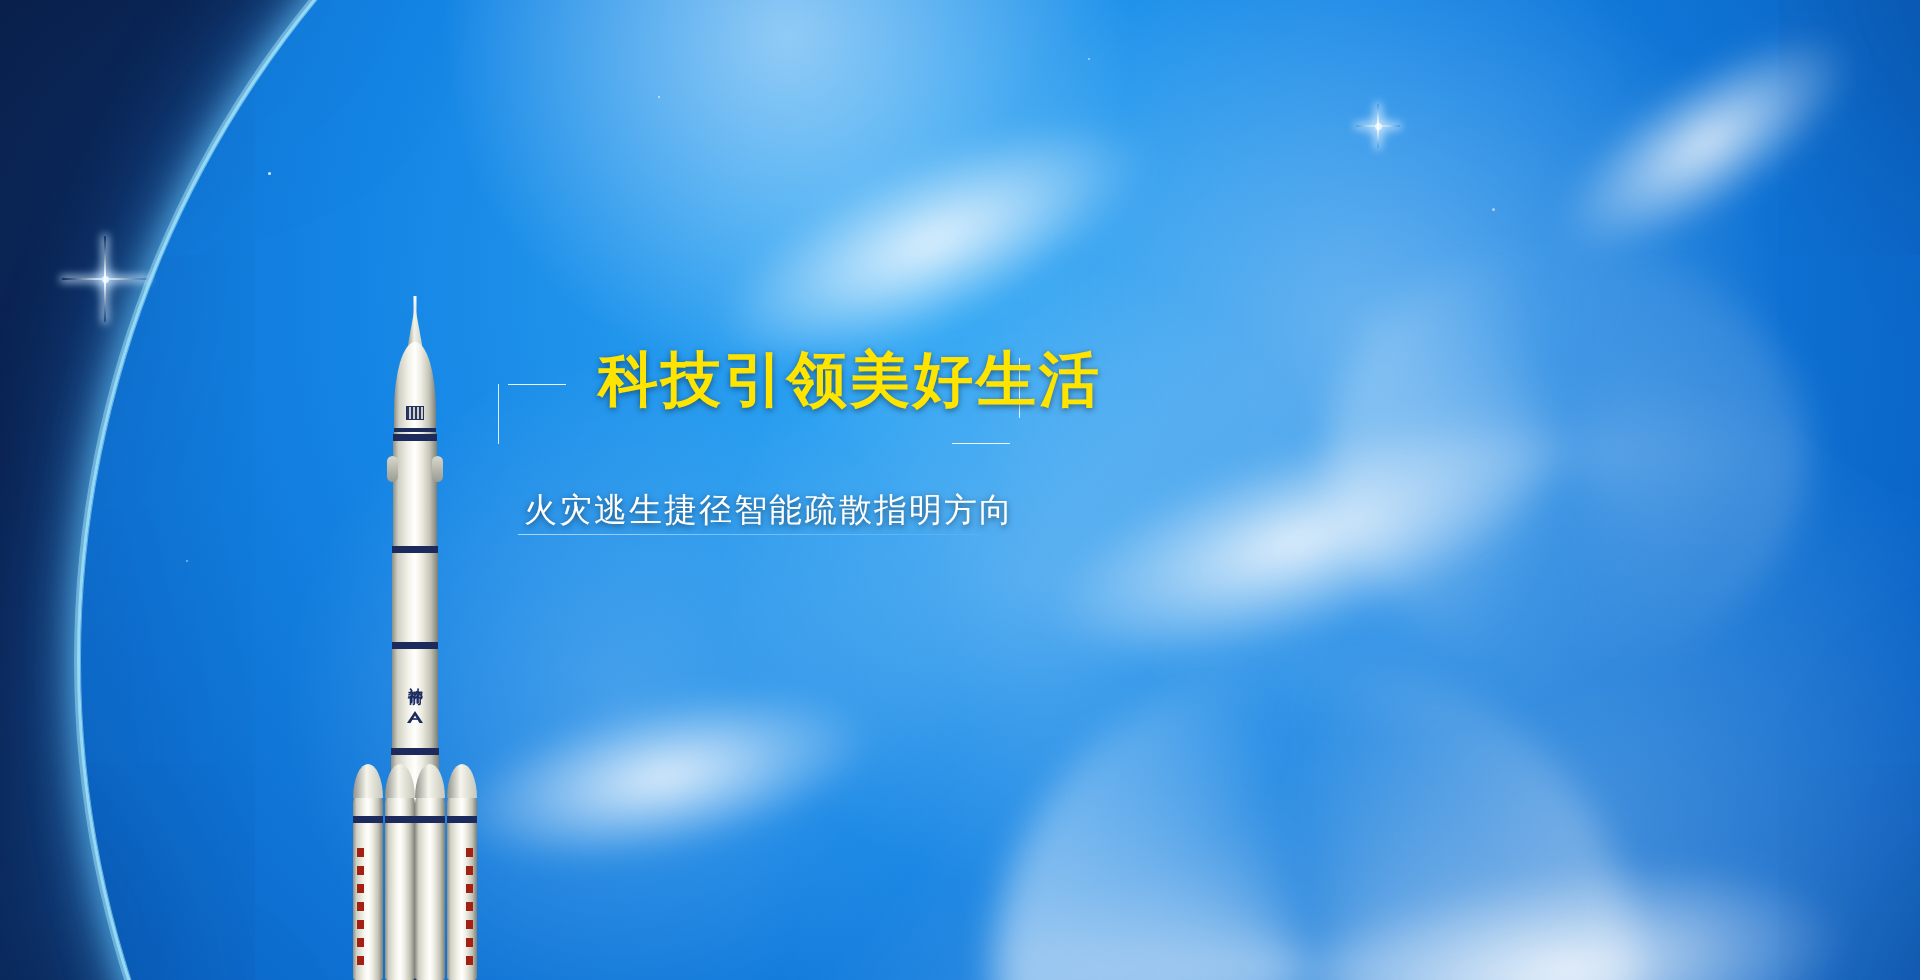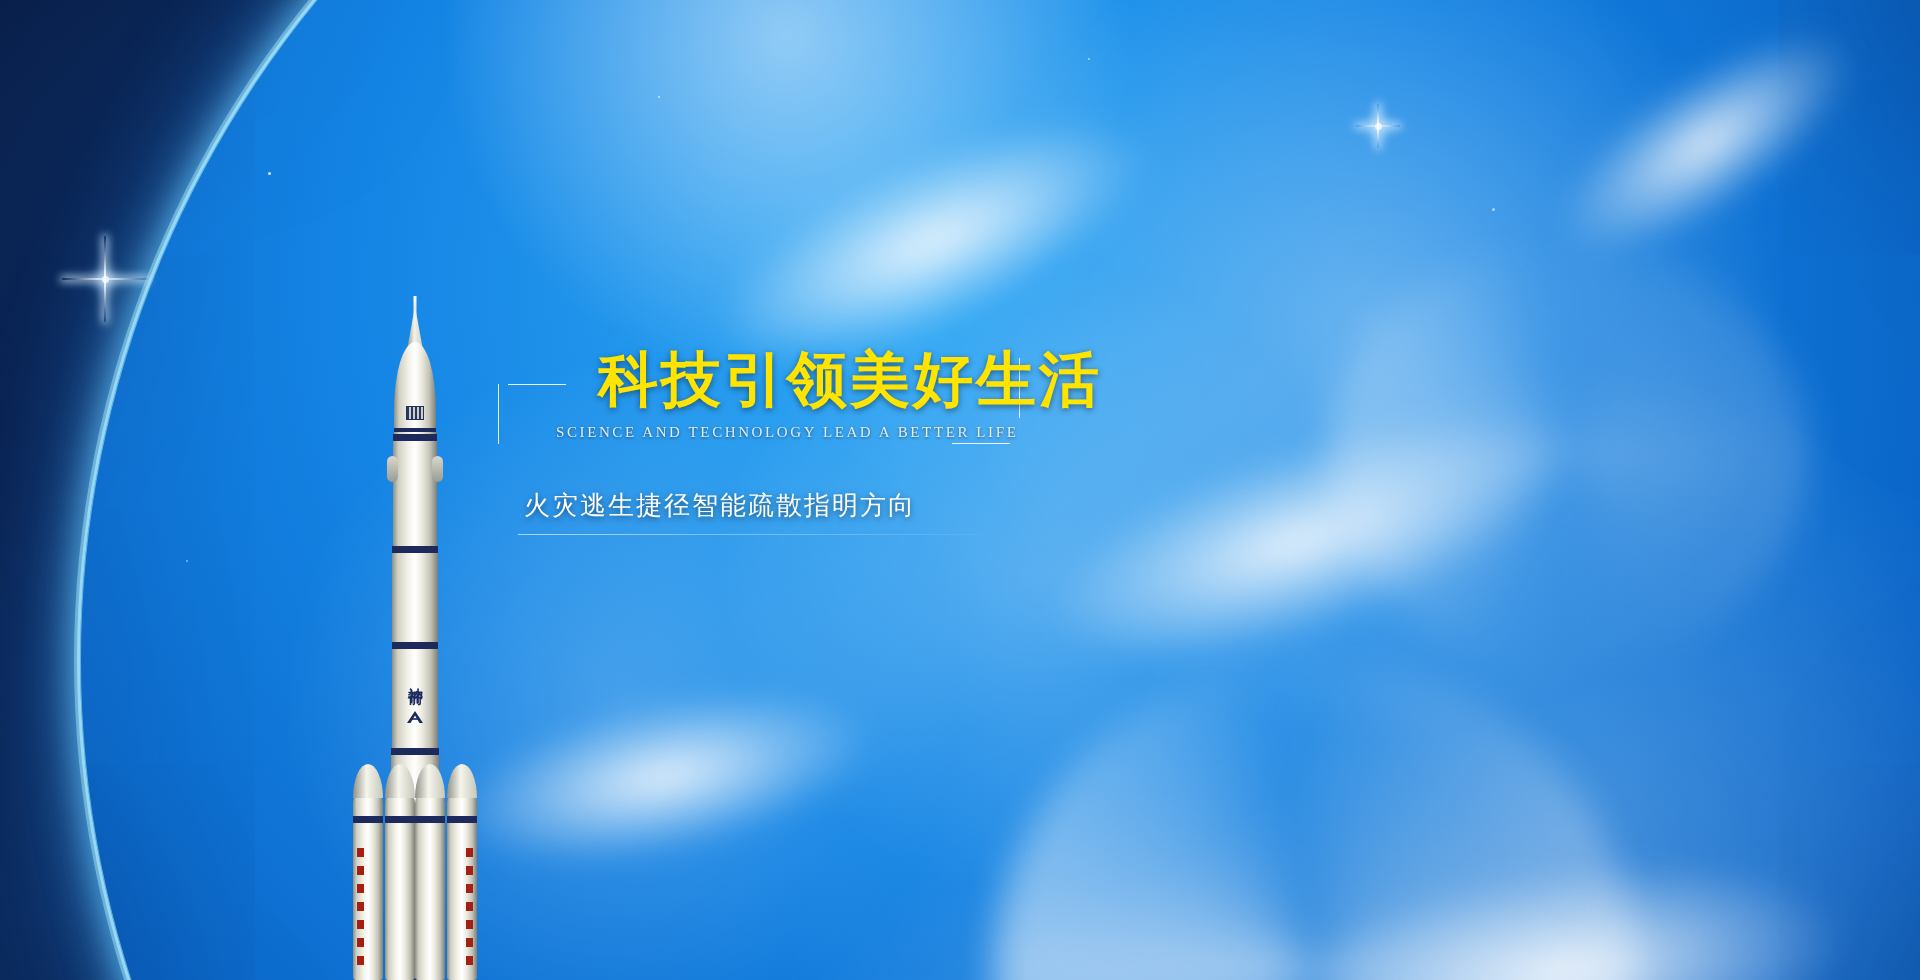--- a/index.html
+++ b/index.html
@@ -154,21 +154,21 @@
   }
   #subtitle-en{
     position:absolute; left:556px; top:424px;
     font-size:15px; color:#e3ecf7; letter-spacing:2.6px; white-space:nowrap;
     font-family:"Liberation Serif","DejaVu Serif",serif;
     text-shadow:0 1px 3px rgba(0,0,0,0.5);
   }
 
   #tagline{
     position:absolute; left:524px; top:488px;
-    font-size:26px; color:#ffffff; letter-spacing:2px; white-space:nowrap;
+    font-size:33px; color:#ffffff; letter-spacing:2px; white-space:nowrap;
     text-shadow:0 2px 6px rgba(0,0,0,0.5);
   }
   #tagline-rule{
     position:absolute; left:518px; top:534px; width:462px; height:1px;
     background:linear-gradient(90deg, rgba(255,255,255,0.62), rgba(255,255,255,0.05));
   }
 </style>
 </head>
 <body>
 
@@ -260,19 +260,18 @@
   <div id="copy">
 
     <div id="sub-frame">
       <div class="br v" id="br-tl-v"></div>
       <div class="br h" id="br-line-l"></div>
       <div class="br v" id="br-br-v"></div>
       <div class="br h" id="br-line-r"></div>
     </div>
 
     <div id="subtitle-cn">科技引领美好生活</div>
-    <div id="subtitle-en">SCIENCE AND TECHNOLOGY LEAD A BETTER LIFE</div>
 
     <div id="tagline">火灾逃生捷径智能疏散指明方向</div>
     <div id="tagline-rule"></div>
   </div>
 
 </div>
 
 </body></html>

